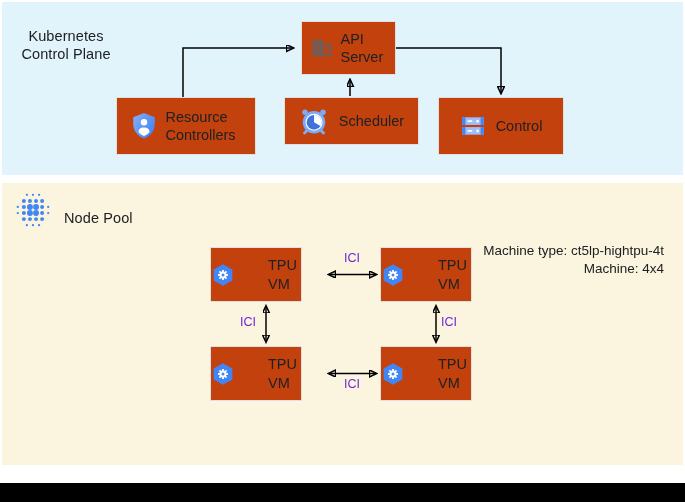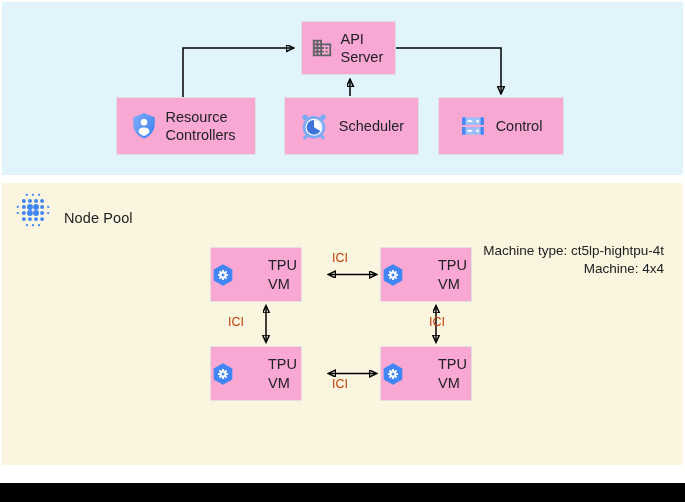--- a/index.html
+++ b/index.html
@@ -17,61 +17,63 @@
     letter-spacing:.1px;
   }
   #cp-title{left:16px;top:28px;width:100px;text-align:center;}
   #np-title{left:64px;top:210px;}
   #np-meta{
     position:absolute;right:21px;top:194px;text-align:right;
     color:#202124;font-size:13.5px;line-height:1.34;margin-top:48px;
   }
 
   .node{
-    position:absolute;background:#f9a8d4;border:1px solid #e0e0e0;
+    position:absolute;background:#c2410c;border:1px solid #e0e0e0;
     display:flex;align-items:center;justify-content:center;gap:10px;
     box-sizing:border-box;color:#202124;font-size:14.5px;line-height:1.25;
     z-index:3;
   }
   .node .lbl{white-space:pre-line;}
   #box-api-server{left:301px;top:21px;width:95px;height:54px;gap:8px;}
   #box-api-server .lbl{width:46px;}
   #box-resource-controllers{left:116px;top:97px;width:140px;height:58px;gap:9px;}
   #box-resource-controllers .lbl{width:76px;}
-  #box-scheduler{left:284px;top:97px;width:135px;height:58px;}
+  #box-scheduler{left:284px;top:97px;width:135px;height:48px;}
   #box-storage{left:438px;top:97px;width:126px;height:58px;}
   .tpu-box{width:92px;height:55px;gap:33px;}
   #tpu-0{left:210px;top:247px;}
   #tpu-1{left:380px;top:247px;}
   #tpu-2{left:210px;top:346px;}
   #tpu-3{left:380px;top:346px;}
 
   #arrow-layer{position:absolute;left:0;top:0;z-index:2;pointer-events:none;}
   #arrow-layer path{stroke:#000;stroke-width:1.5;fill:none;}
 
   .ici-label{
-    position:absolute;width:40px;text-align:left;color:#c2410c;
+    position:absolute;width:40px;text-align:center;color:#6d28d9;
     font-size:12.5px;z-index:4;
   }
   #ici-top{left:332px;top:251px;}
   #ici-bottom{left:332px;top:377px;}
   #ici-left{left:228px;top:315px;}
   #ici-right{left:429px;top:315px;}
 
   .icon{flex:0 0 auto;display:block;}
 </style>
 </head>
 <body>
 
 <div id="canvas">
 
   <div id="control-plane-panel" class="panel"></div>
   <div id="node-pool-panel" class="panel"></div>
 
   <div id="cp-title" class="section-title">
+    <div>Kubernetes</div>
+    <div>Control Plane</div>
   </div>
 
   <svg class="icon" style="position:absolute;left:14px;top:191px;z-index:3;" width="38" height="38" viewBox="0 0 40 40">
     <g fill="#4285F4">
       <circle cx="13.6" cy="4" r="1.2"></circle>
         <circle cx="20" cy="4" r="1.2"></circle>
         <circle cx="26.4" cy="4" r="1.2"></circle>
       <circle cx="10.4" cy="10.4" r="2.1"></circle>
         <circle cx="16.8" cy="10.4" r="2.1"></circle>
         <circle cx="23.2" cy="10.4" r="2.1"></circle>

